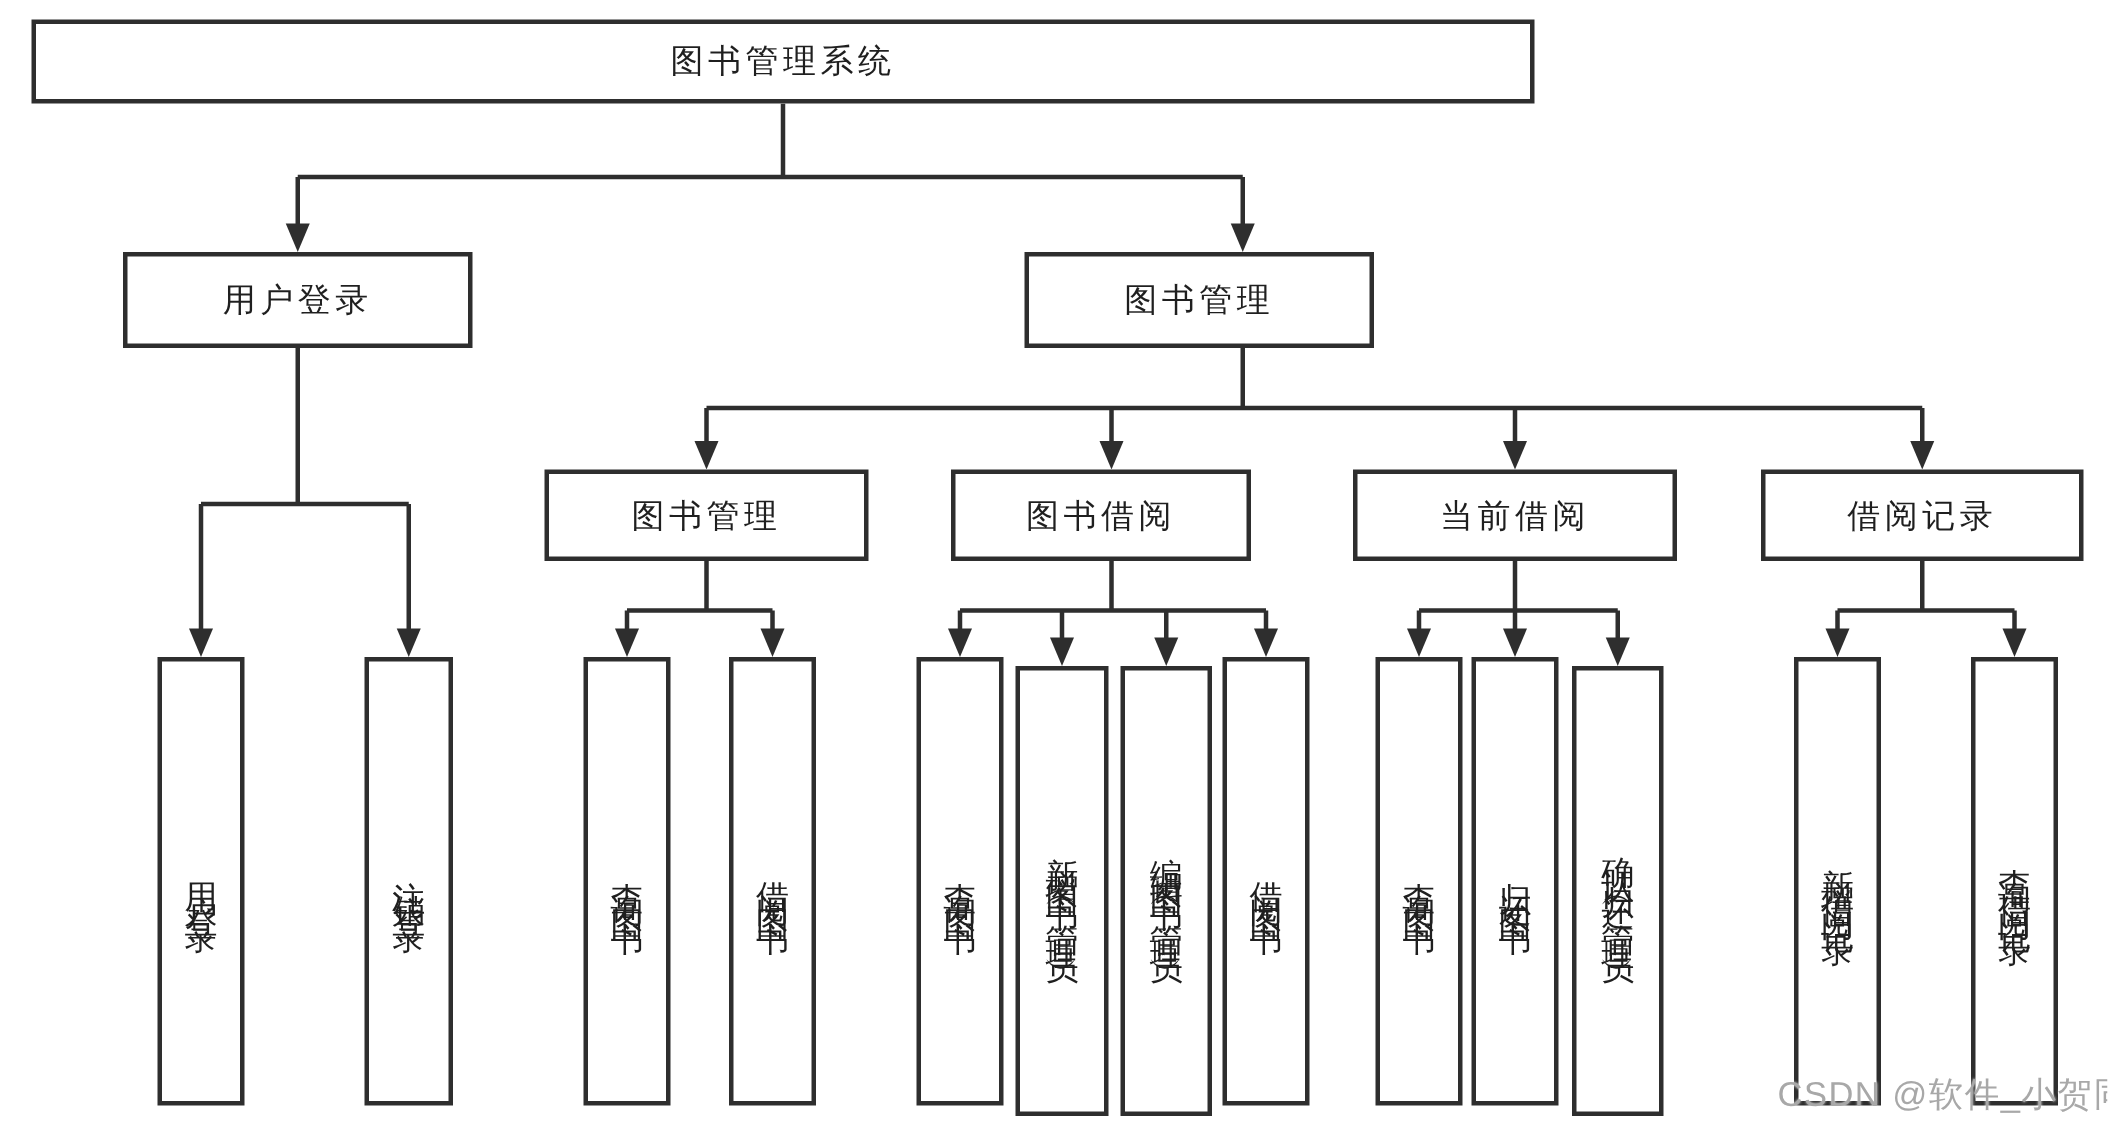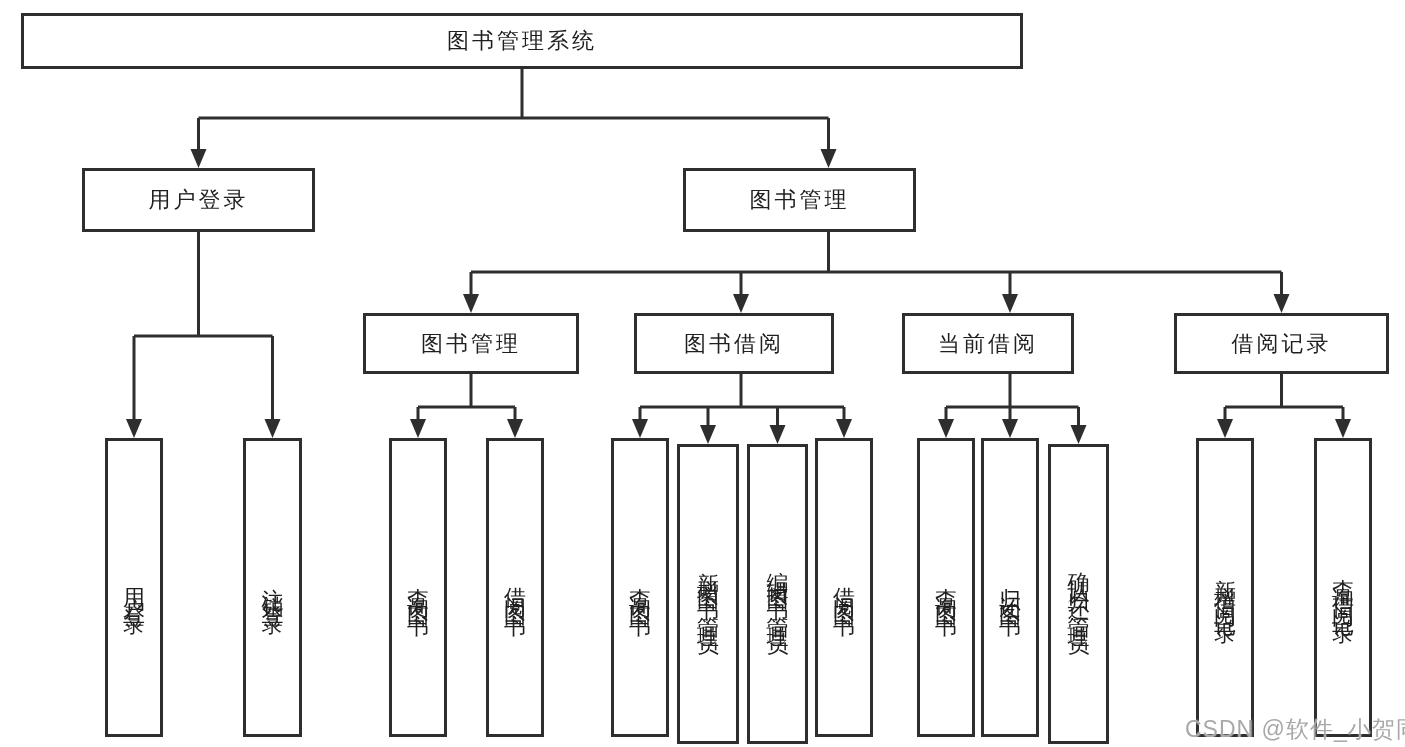--- a/index.html
+++ b/index.html
@@ -123,21 +123,21 @@
   <div class="node" style="left:683px; top:168px; width:233px; height:64px;">
     <span class="label">图书管理</span>
   </div>
 
   <div class="node" style="left:363px; top:313px; width:216px; height:61px;">
     <span class="label">图书管理</span>
   </div>
   <div class="node" style="left:634px; top:313px; width:200px; height:61px;">
     <span class="label">图书借阅</span>
   </div>
-  <div class="node" style="left:902px; top:313px; width:172px; height:61px;">
+  <div class="node" style="left:902px; top:313px; width:216px; height:61px;">
     <span class="label">当前借阅</span>
   </div>
   <div class="node" style="left:1174px; top:313px; width:215px; height:61px;">
     <span class="label">借阅记录</span>
   </div>
 
   <div class="node leaf" style="left:105px; top:438px; width:58px; height:299px;">
     <span class="label">用户登录</span>
   </div>
   <div class="node leaf" style="left:243px; top:438px; width:59px; height:299px;">

